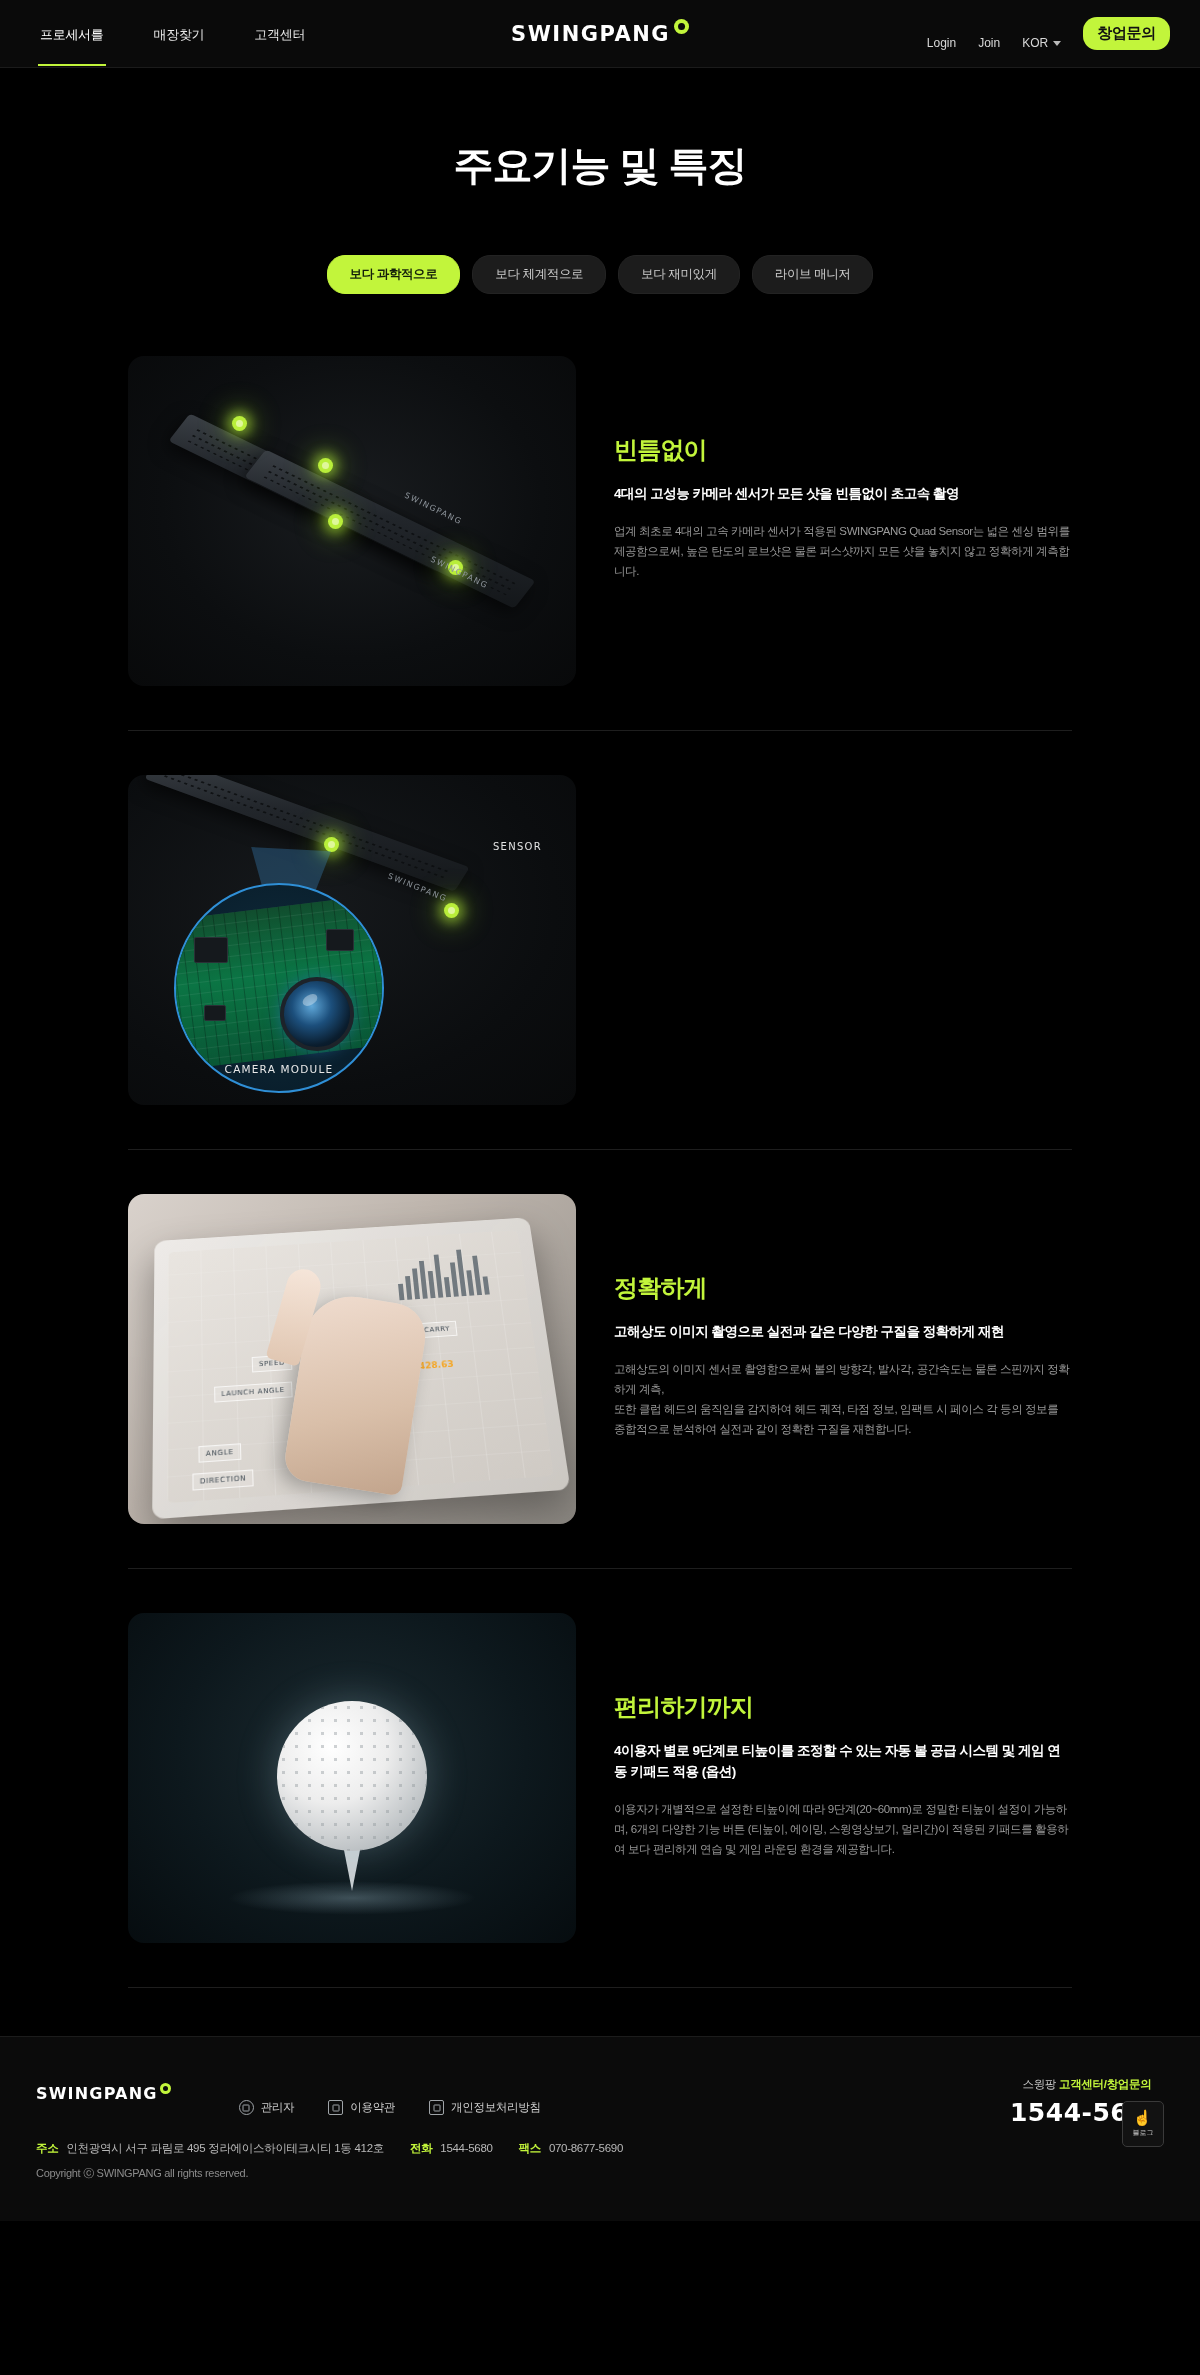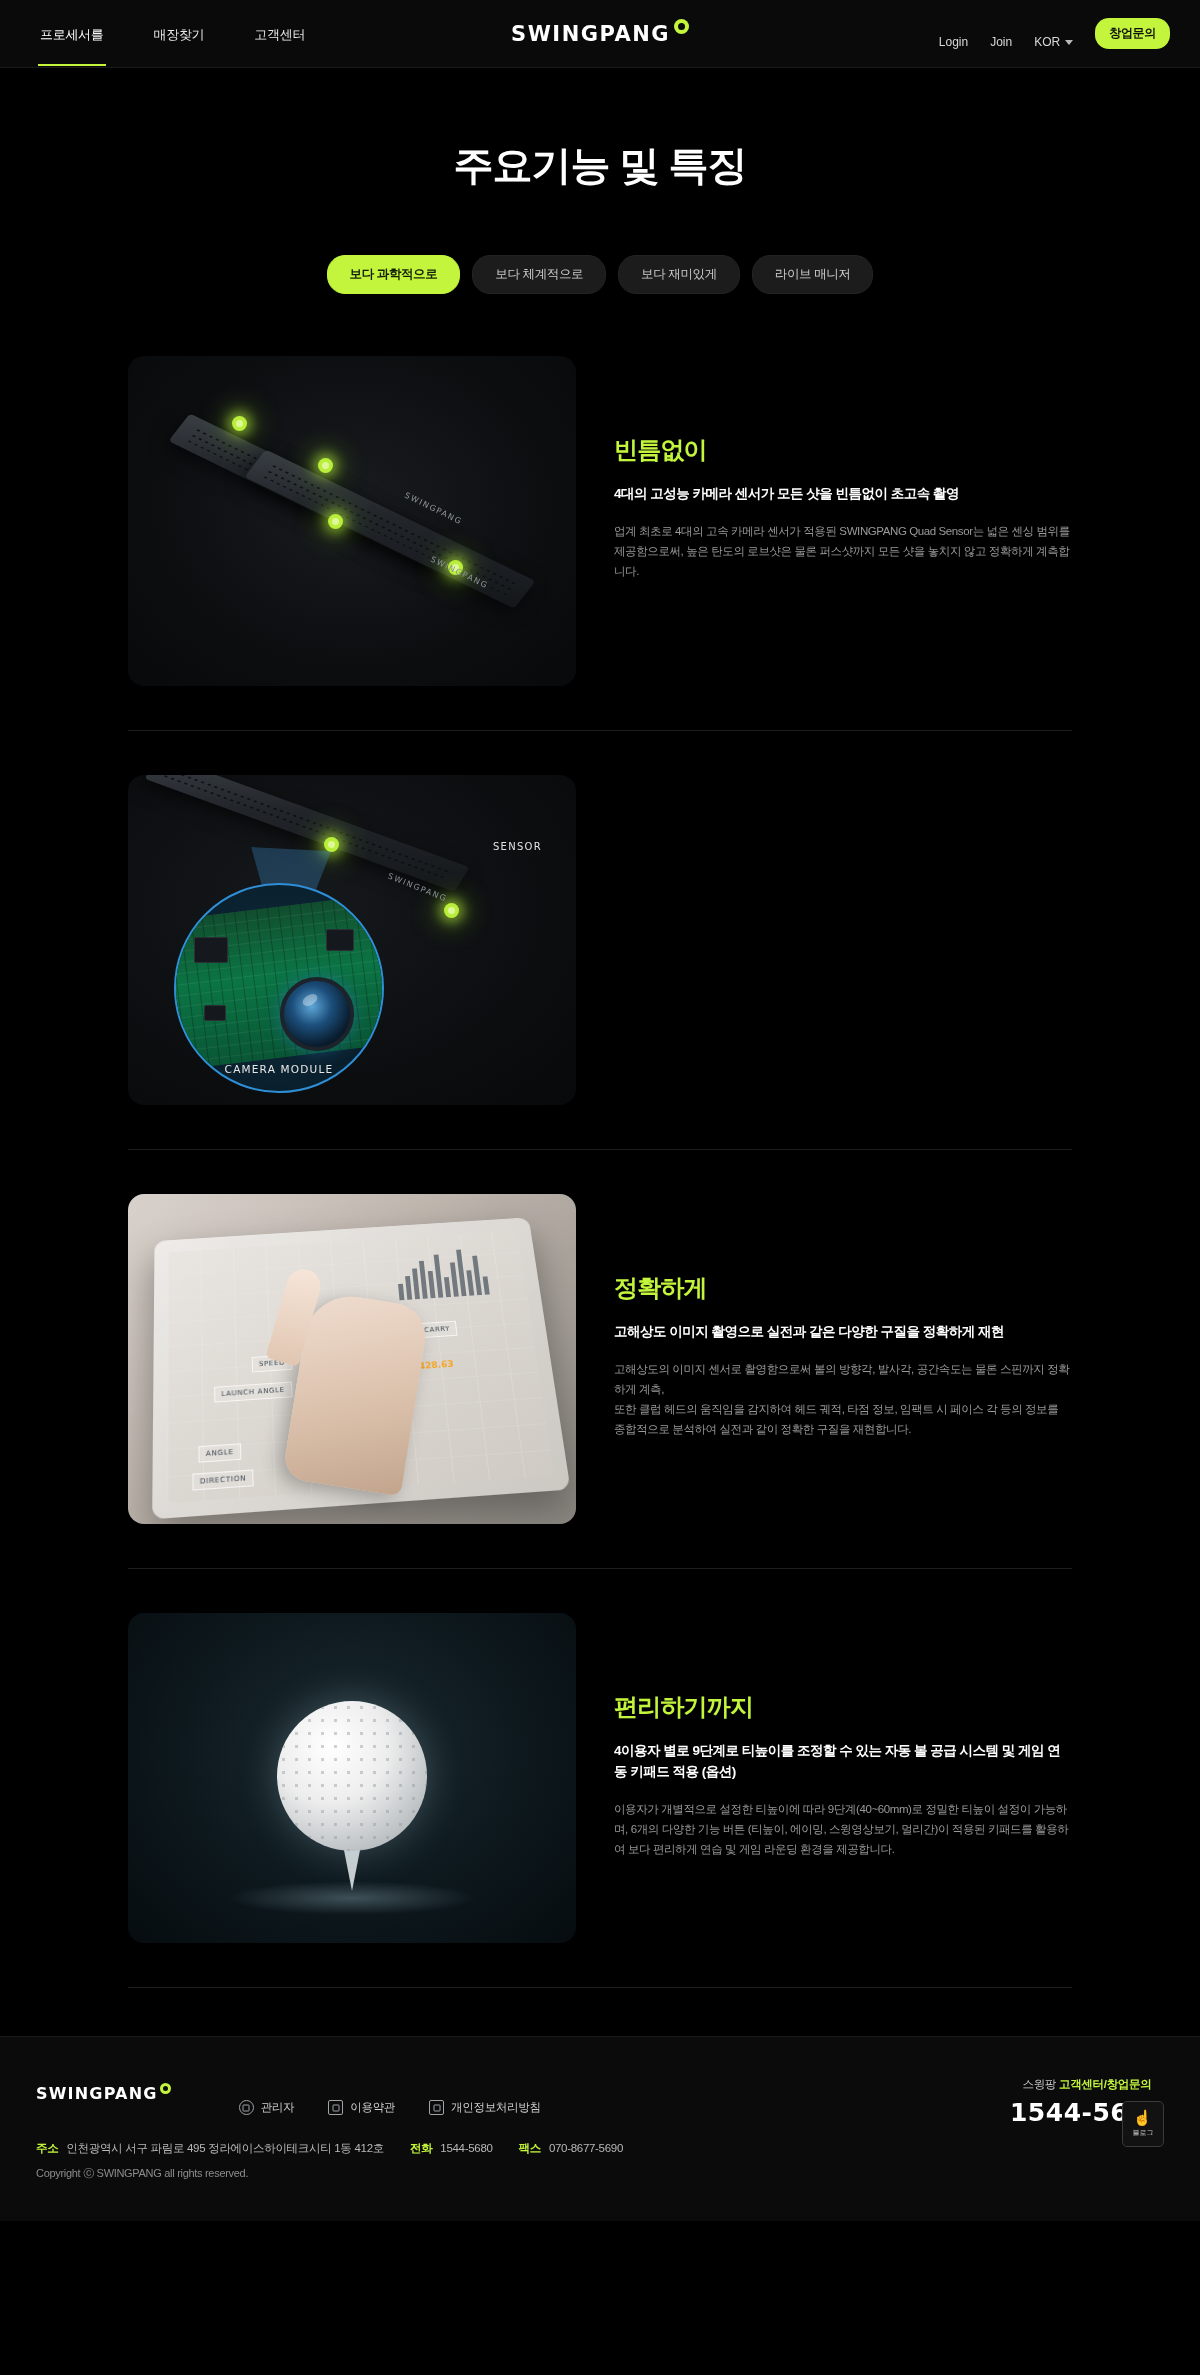--- a/index.html
+++ b/index.html
@@ -93,21 +93,21 @@
   }
   .caret {
     width: 0; height: 0;
     border-left: 4px solid transparent;
     border-right: 4px solid transparent;
     border-top: 5px solid #b9b9b9;
   }
   .cta-btn {
     background: #c2f53b;
     color: #111;
-    font-size: 12px;
+    font-size: 15px;
     font-weight: bold;
     border-radius: 14px;
     padding: 7px 14px;
     cursor: pointer;
     letter-spacing: -0.3px;
   }
 
   
   .page-title {
     text-align: center;
@@ -648,21 +648,21 @@
     <div class="feature-media art4">
       <div class="shadow-ellipse"></div>
       <div class="tee"></div>
       <div class="golf-ball">
         <div class="dimples"></div>
       </div>
     </div>
     <div class="feature-text">
       <div class="feature-title">편리하기까지</div>
       <div class="feature-sub">4이용자 별로  9단계로 티높이를 조정할 수 있는 자동 볼 공급 시스템 및 게임 연동 키패드 적용 (옵션)</div>
-      <div class="feature-desc">이용자가 개별적으로 설정한 티높이에 따라 9단계(40~60mm)로 정밀한 티높이 설정이 가능하며, 6개의 다양한 기능 버튼 (티높이, 에이밍, 스윙영상보기, 멀리간)이 적용된 키패드를 활용하여 보다 편리하게 연습 및 게임 라운딩 환경을 제공합니다.</div>
+      <div class="feature-desc">이용자가 개별적으로 설정한 티높이에 따라 9단계(20~60mm)로 정밀한 티높이 설정이 가능하며, 6개의 다양한 기능 버튼 (티높이, 에이밍, 스윙영상보기, 멀리간)이 적용된 키패드를 활용하여 보다 편리하게 연습 및 게임 라운딩 환경을 제공합니다.</div>
     </div>
   </div>
 
 </div>
 
 <div class="footer">
   <div class="footer-top">
     <div class="f-logo">
       <span class="f-logo-text">SWINGPANG</span>
       <span class="f-logo-dot"></span>

